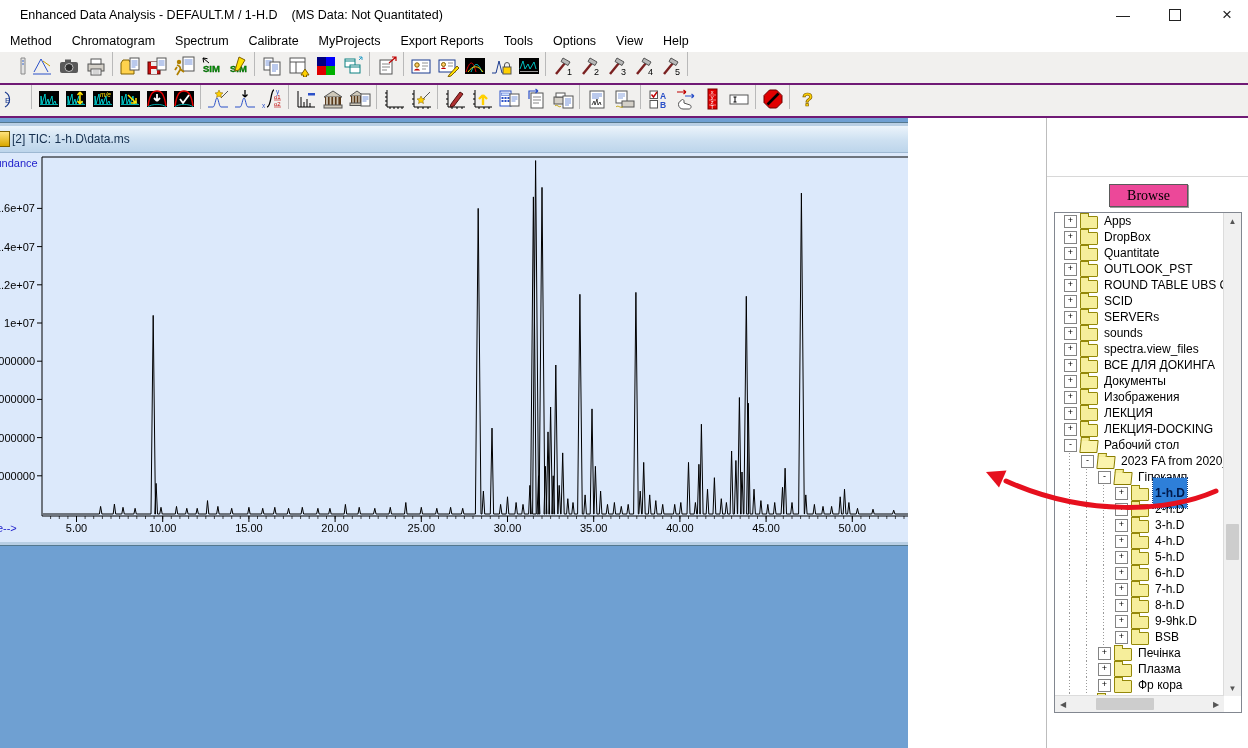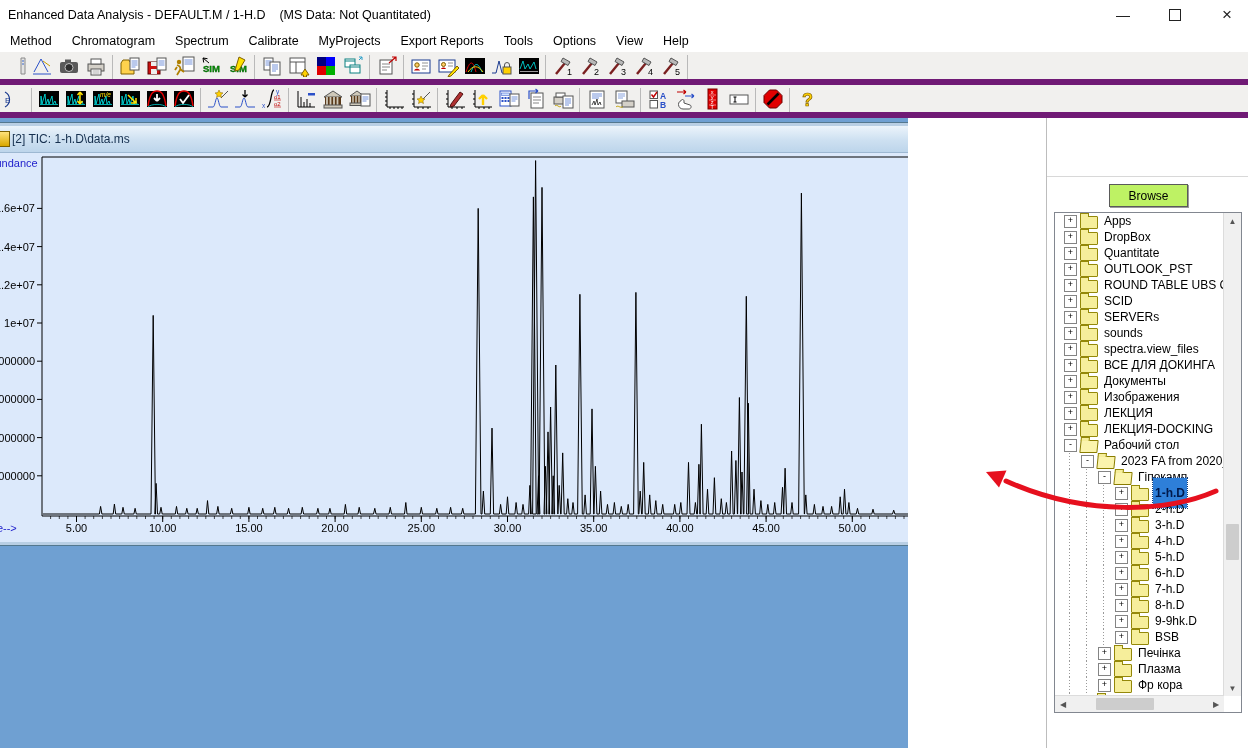--- a/index.html
+++ b/index.html
@@ -3,31 +3,31 @@
 <meta charset="utf-8">
 <style>
   html,body{margin:0;padding:0}
   body{width:1248px;height:748px;overflow:hidden;position:relative;
        font-family:"Liberation Sans",sans-serif;background:#fff;font-size:12px}
   
   .navy{position:absolute;top:0;height:5px;background:#16355f}
   
   #titlebar{position:absolute;left:0;top:0;width:1248px;height:30px;background:#fff;
             display:flex;align-items:center}
-  #apptitle{padding-left:8px;font-size:12.5px;color:#000;white-space:pre}
+  #apptitle{padding-left:20px;font-size:12.5px;color:#000;white-space:pre}
   #winbtns{position:absolute;right:6px;top:0;height:30px;display:flex;align-items:center;gap:22px}
   .wb{width:30px;height:22px;display:flex;align-items:center;justify-content:center;color:#222;font-size:14px}
   .wb .maxbox{width:10px;height:10px;border:1px solid #222}
   
   #menubar{position:absolute;left:0;top:30px;width:1116px;height:22px;background:#fff;
            display:flex;align-items:center;border-bottom:1px solid #e2e2e2;font-size:12.5px}
   .mitem{padding:2px 10px}
   
   .tbar{position:absolute;left:0;width:1248px;height:33px;background:#f1f0ee;
-        display:flex;align-items:flex-end;padding-left:1px;box-sizing:border-box;border-bottom:6px solid #701a75}
+        display:flex;align-items:flex-start;padding-left:1px;box-sizing:border-box;border-bottom:2px solid #701a75}
   #tbar1{top:52px}#tbar2{top:85px}
   .tbtn{width:27px;height:27px;flex:none;display:flex;align-items:center;justify-content:center}
   .tsep{width:1px;height:24px;background:#b9b9b9;margin:0 3px;flex:none}
   
   #mdi{position:absolute;left:0;top:118px;width:908px;height:630px;background:#6fa0d2;overflow:hidden}
   
   #chromwin{position:absolute;left:-28px;top:4px;width:1068px;background:#cfe0ee;
             border:1px solid #54788f;box-shadow:inset 0 0 0 3px #b9cfe4}
   #ctitle{height:26px;background:linear-gradient(#ecf4fb,#cde0f1 55%,#bdd5eb);
           display:flex;align-items:center;font-size:12px;color:#16304f;position:relative;
@@ -42,23 +42,23 @@
   .cb .ming{width:9px;height:3px;background:#444;margin-top:7px}
   .cb .restg{width:8px;height:7px;border:1px solid #444;background:#e8f1f8}
   .cb-close{background:linear-gradient(#eda293,#cc4937 60%,#b23529);border-color:#8d2b20;
             color:#fff;font-weight:bold;font-size:12px}
   #cbody{height:389px;background:#dce9fb;position:relative;margin:0 3px 3px 3px}
   #plot{position:absolute;left:0;top:0}
   
   #rightpanel{position:absolute;left:1046px;top:118px;width:202px;height:630px;background:#fff;
               border-left:1px solid #bdbdbd;box-sizing:border-box}
   #pline{position:absolute;left:0;top:58px;width:202px;height:1px;background:#d8d8d8}
-  #browsebtn{position:absolute;left:62px;top:66px;width:79px;height:23px;background:#bef264;
-             border:1px solid #5a5a5a;box-shadow:1px 1px 0 #9a9a9a;font-size:12px;
-             font-family:Liberation Sans, sans-serif}
+  #browsebtn{position:absolute;left:62px;top:66px;width:79px;height:23px;background:#ec4899;
+             border:1px solid #5a5a5a;box-shadow:1px 1px 0 #9a9a9a;font-size:14px;
+             font-family:Liberation Serif, serif}
   #treebox{position:absolute;left:7px;top:94px;width:188px;height:501px;border:1px solid #828790;
            background:#fff;overflow:hidden;box-sizing:border-box}
   #treerows{position:absolute;left:0;top:0;width:169px;height:485px;overflow:hidden}
   .trow{height:16px;display:flex;align-items:center;font-size:12px;white-space:nowrap;padding-left:9px}
   .guide{width:17px;height:16px;flex:none;
          background:repeating-linear-gradient(to bottom,#9a9a9a 0 1px,transparent 1px 3px);
          background-size:1px 16px;background-repeat:no-repeat;background-position:5px 0}
   .tgl{width:11px;height:11px;border:1px solid #848484;background:#fff;font-size:9px;line-height:9px;
        text-align:center;margin-right:3px;flex:none;box-sizing:content-box;color:#000}
   .fold{width:16px;height:11px;position:relative;margin:2px 4px 0 0;flex:none;background:#f6ee9b;

